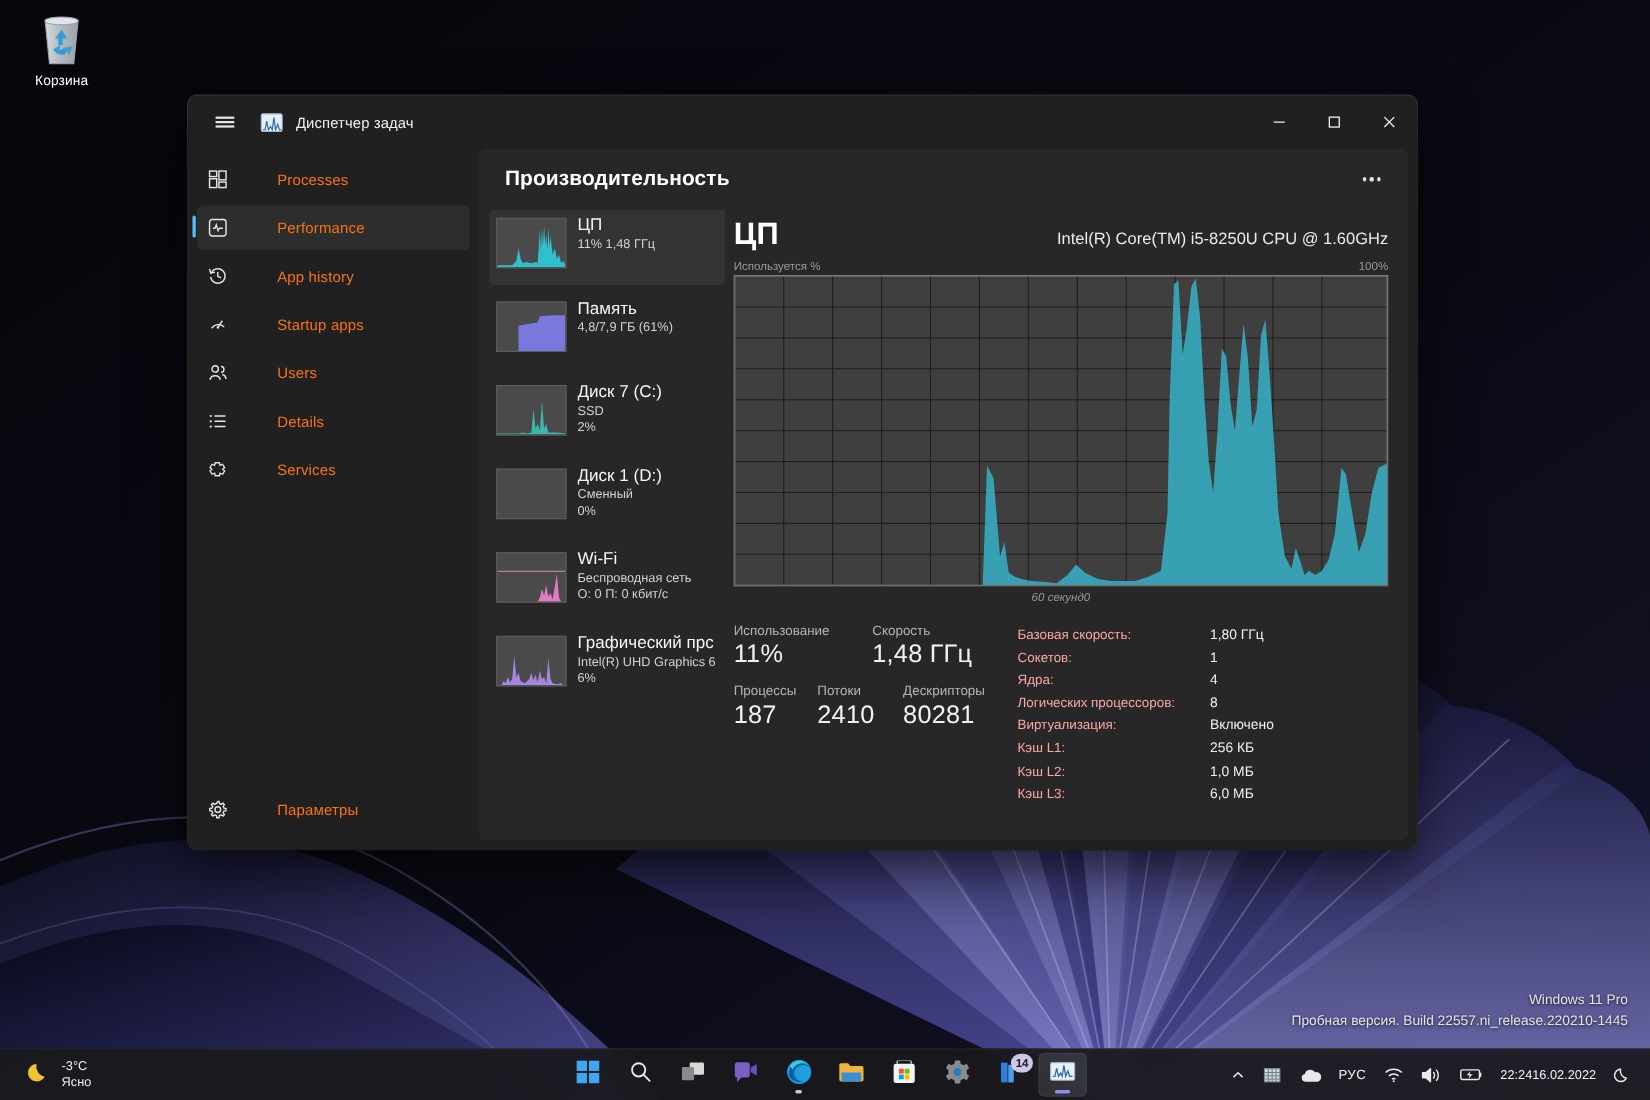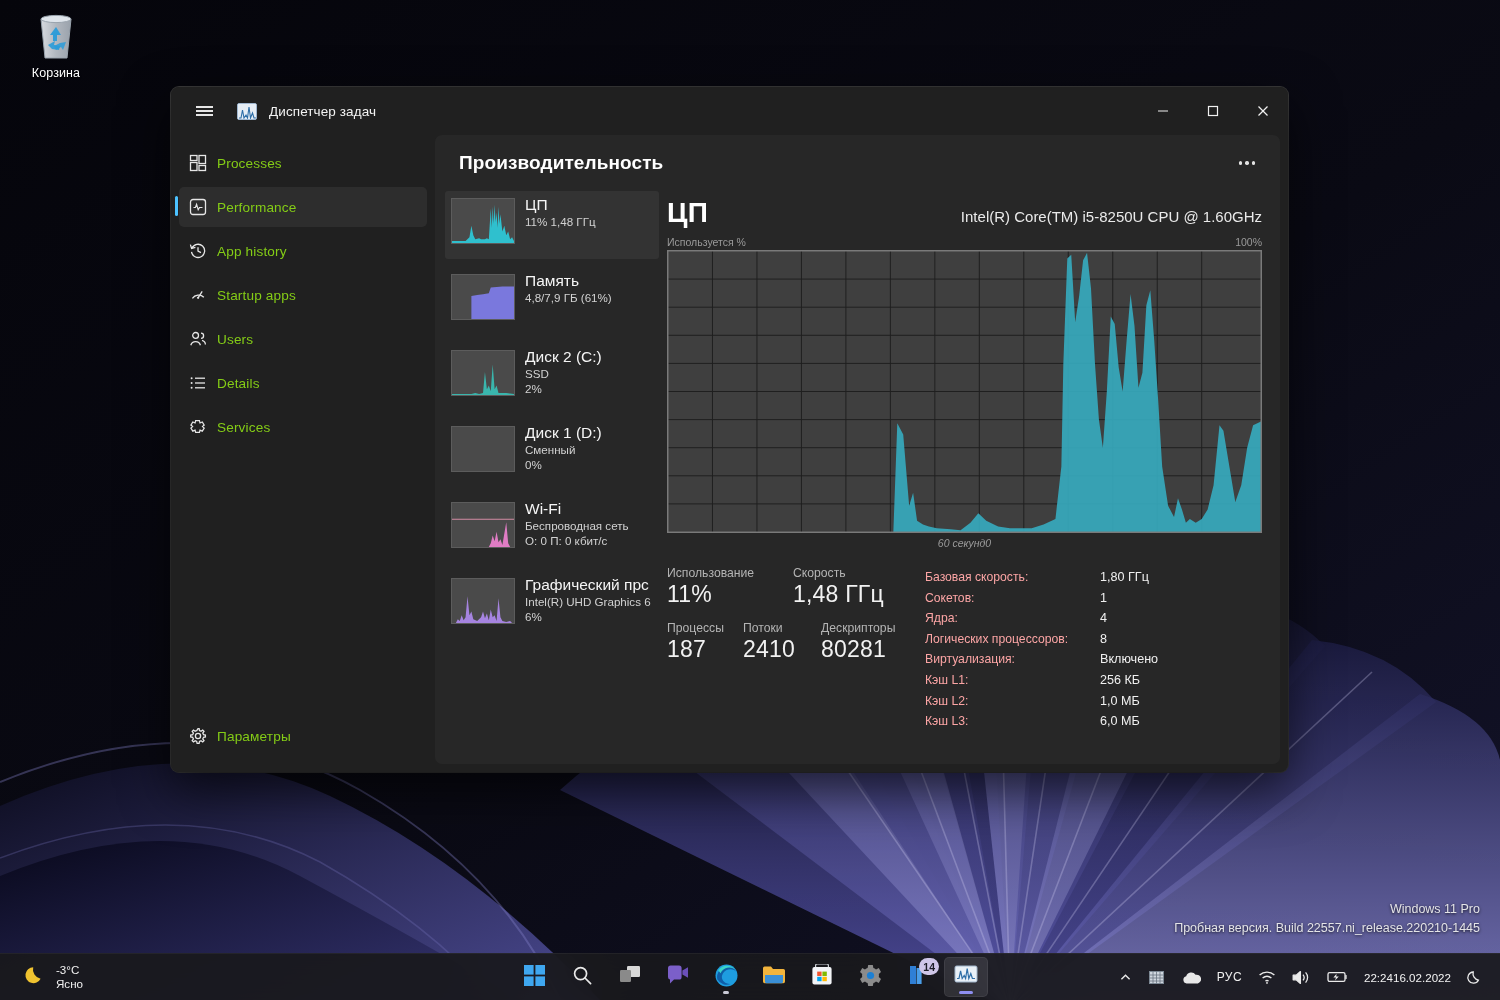--- a/index.html
+++ b/index.html
@@ -80,21 +80,22 @@
     width: 264px; flex: 0 0 264px;
     background: #202020;
     padding-top: 6px;
     display: flex; flex-direction: column;
     position: relative;
   }
   .nav-item {
     height: 40px; margin: 2px 8px; border-radius: 5px;
     display: flex; align-items: center;
     cursor: pointer; position: relative;
-    color: #84cc16;
+    color: #f97316;
+    gap: 35px;
   }
   .nav-item.active { background: #2d2d2d; }
   .nav-item.active::before {
     content: ""; position: absolute; left: -4px; top: 9px;
     width: 3px; height: 20px; border-radius: 2px; background: #4cc2ff;
   }
   .nav-ico {
     width: 38px; flex: 0 0 38px; display: flex; align-items: center; justify-content: center;
     color: #e6e6e6;
   }
@@ -506,21 +507,21 @@
               </div>
             </div>
 
             <div class="res-item">
               <div class="res-thumb">
                 <svg viewBox="0 0 64 46" preserveAspectRatio="none">
                   <path d="M0 46 L0 45 L20 45 L24 44 L28 45 L32 44 L34 22 L36 40 L38 36 L40 42 L42 14 L44 40 L46 36 L48 44 L56 44 L64 45 L64 46 Z" fill="#3ab6ad"></path>
                 </svg>
               </div>
               <div class="res-text">
-                <div class="res-name">Диск 2 (C:)</div>
+                <div class="res-name">Диск 7 (C:)</div>
                 <div class="res-sub">SSD</div>
                 <div class="res-sub">2%</div>
               </div>
             </div>
 
             <div class="res-item">
               <div class="res-thumb">
                 <svg viewBox="0 0 64 46" preserveAspectRatio="none"></svg>
               </div>
               <div class="res-text">

